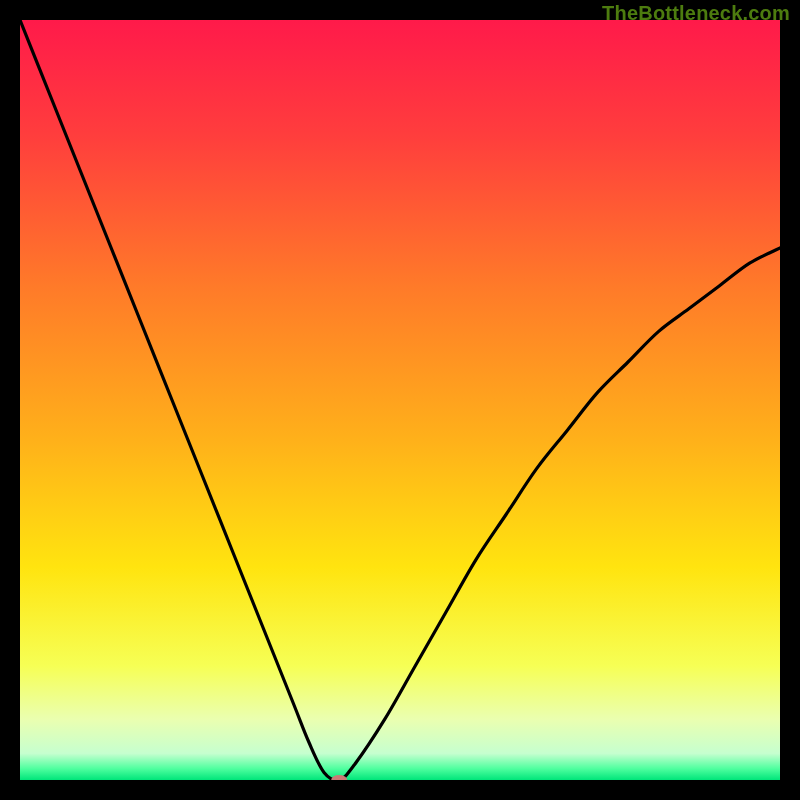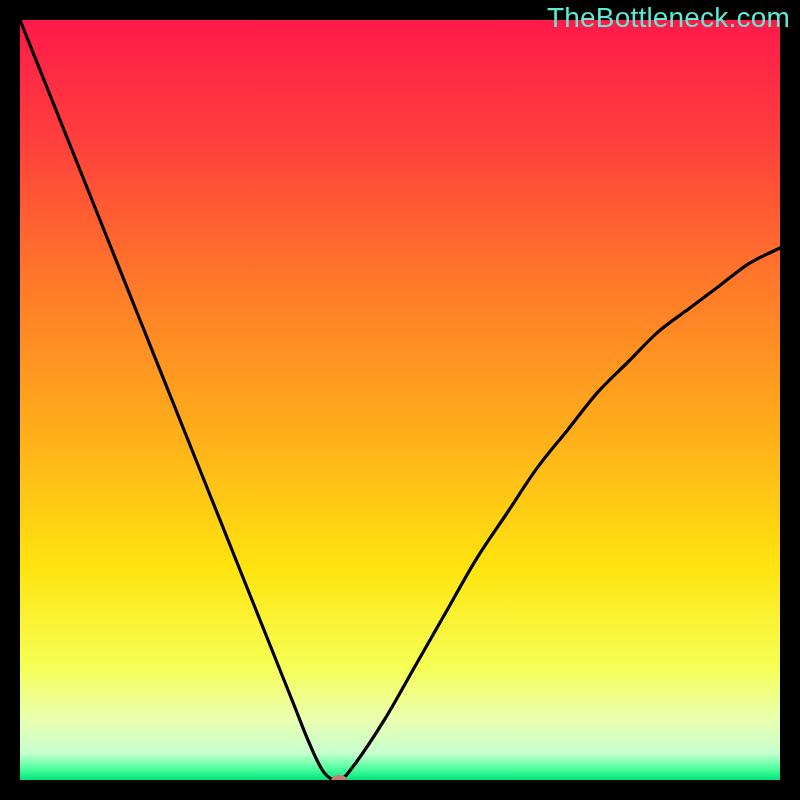--- a/index.html
+++ b/index.html
@@ -21,23 +21,23 @@
     left: 20px;
     top: 20px;
     width: 760px;
     height: 760px;
     overflow: hidden;
   }
   .watermark {
     position: absolute;
     top: 2px;
     right: 10px;
-    color: #5eead4;
-    font-size: 28px;
-    font-weight: 400;
+    color: #4d7c0f;
+    font-size: 20px;
+    font-weight: 700;
     letter-spacing: 0.2px;
     user-select: none;
   }
 </style>
 </head>
 <body>
 
 <div class="frame">
   <div class="plot">
     <svg width="760" height="760" viewBox="0 0 760 760" preserveAspectRatio="none">

